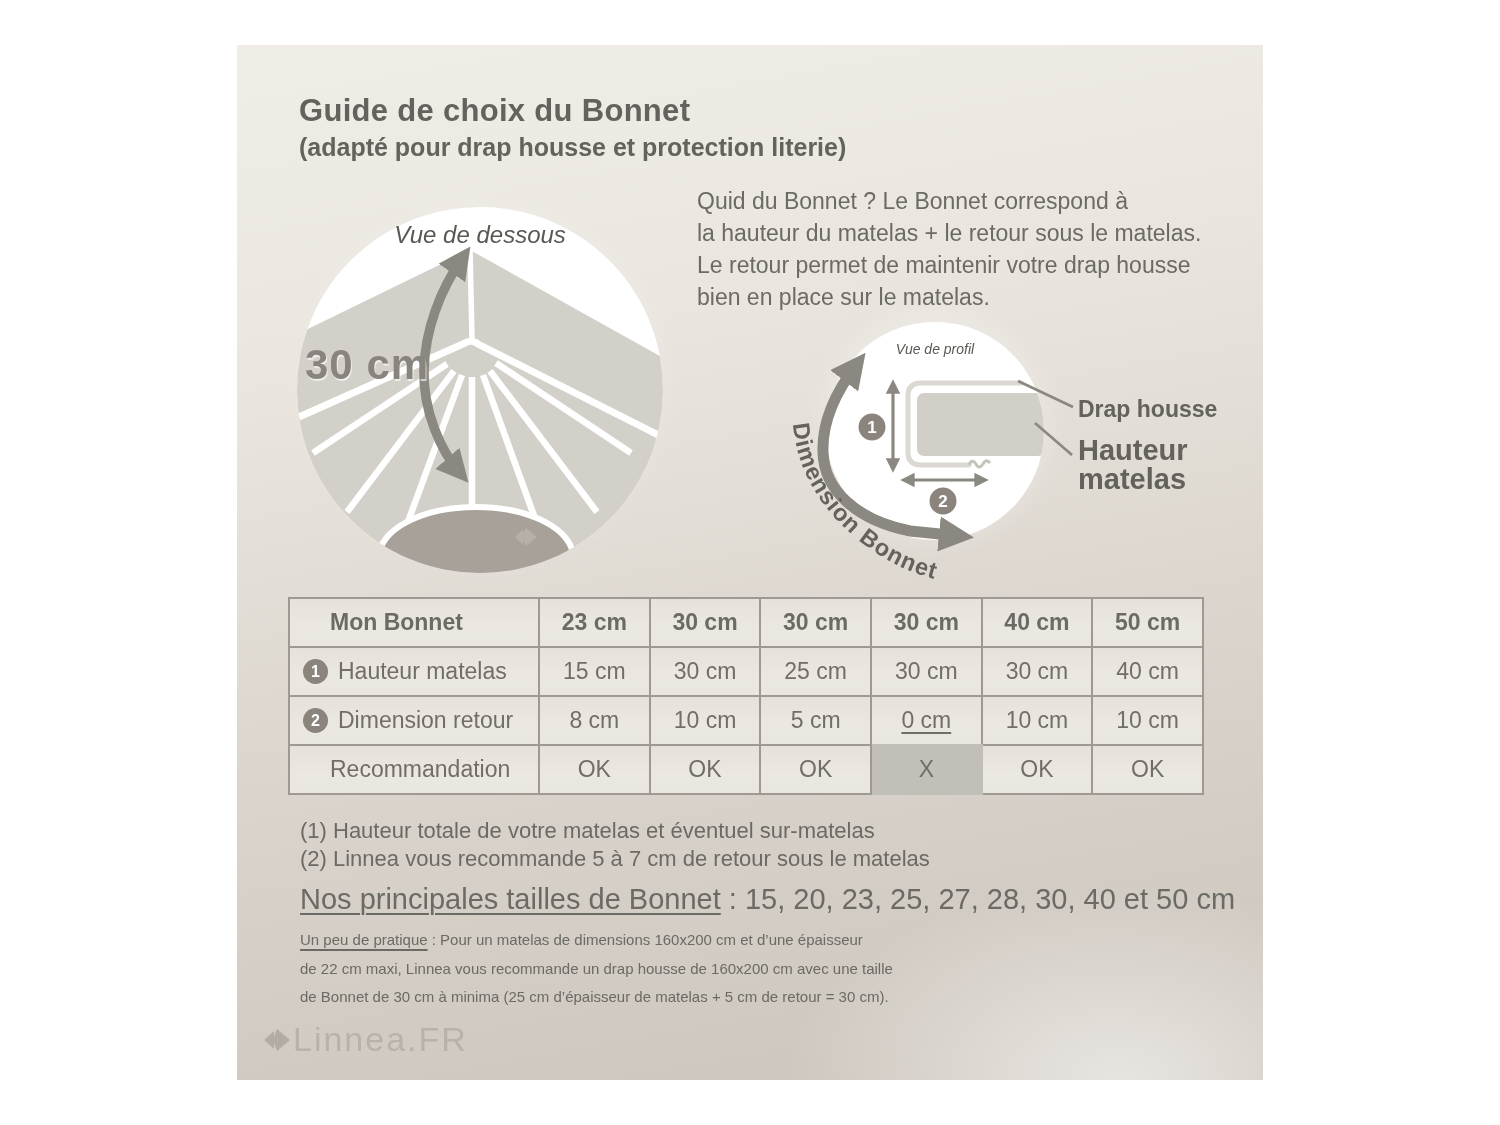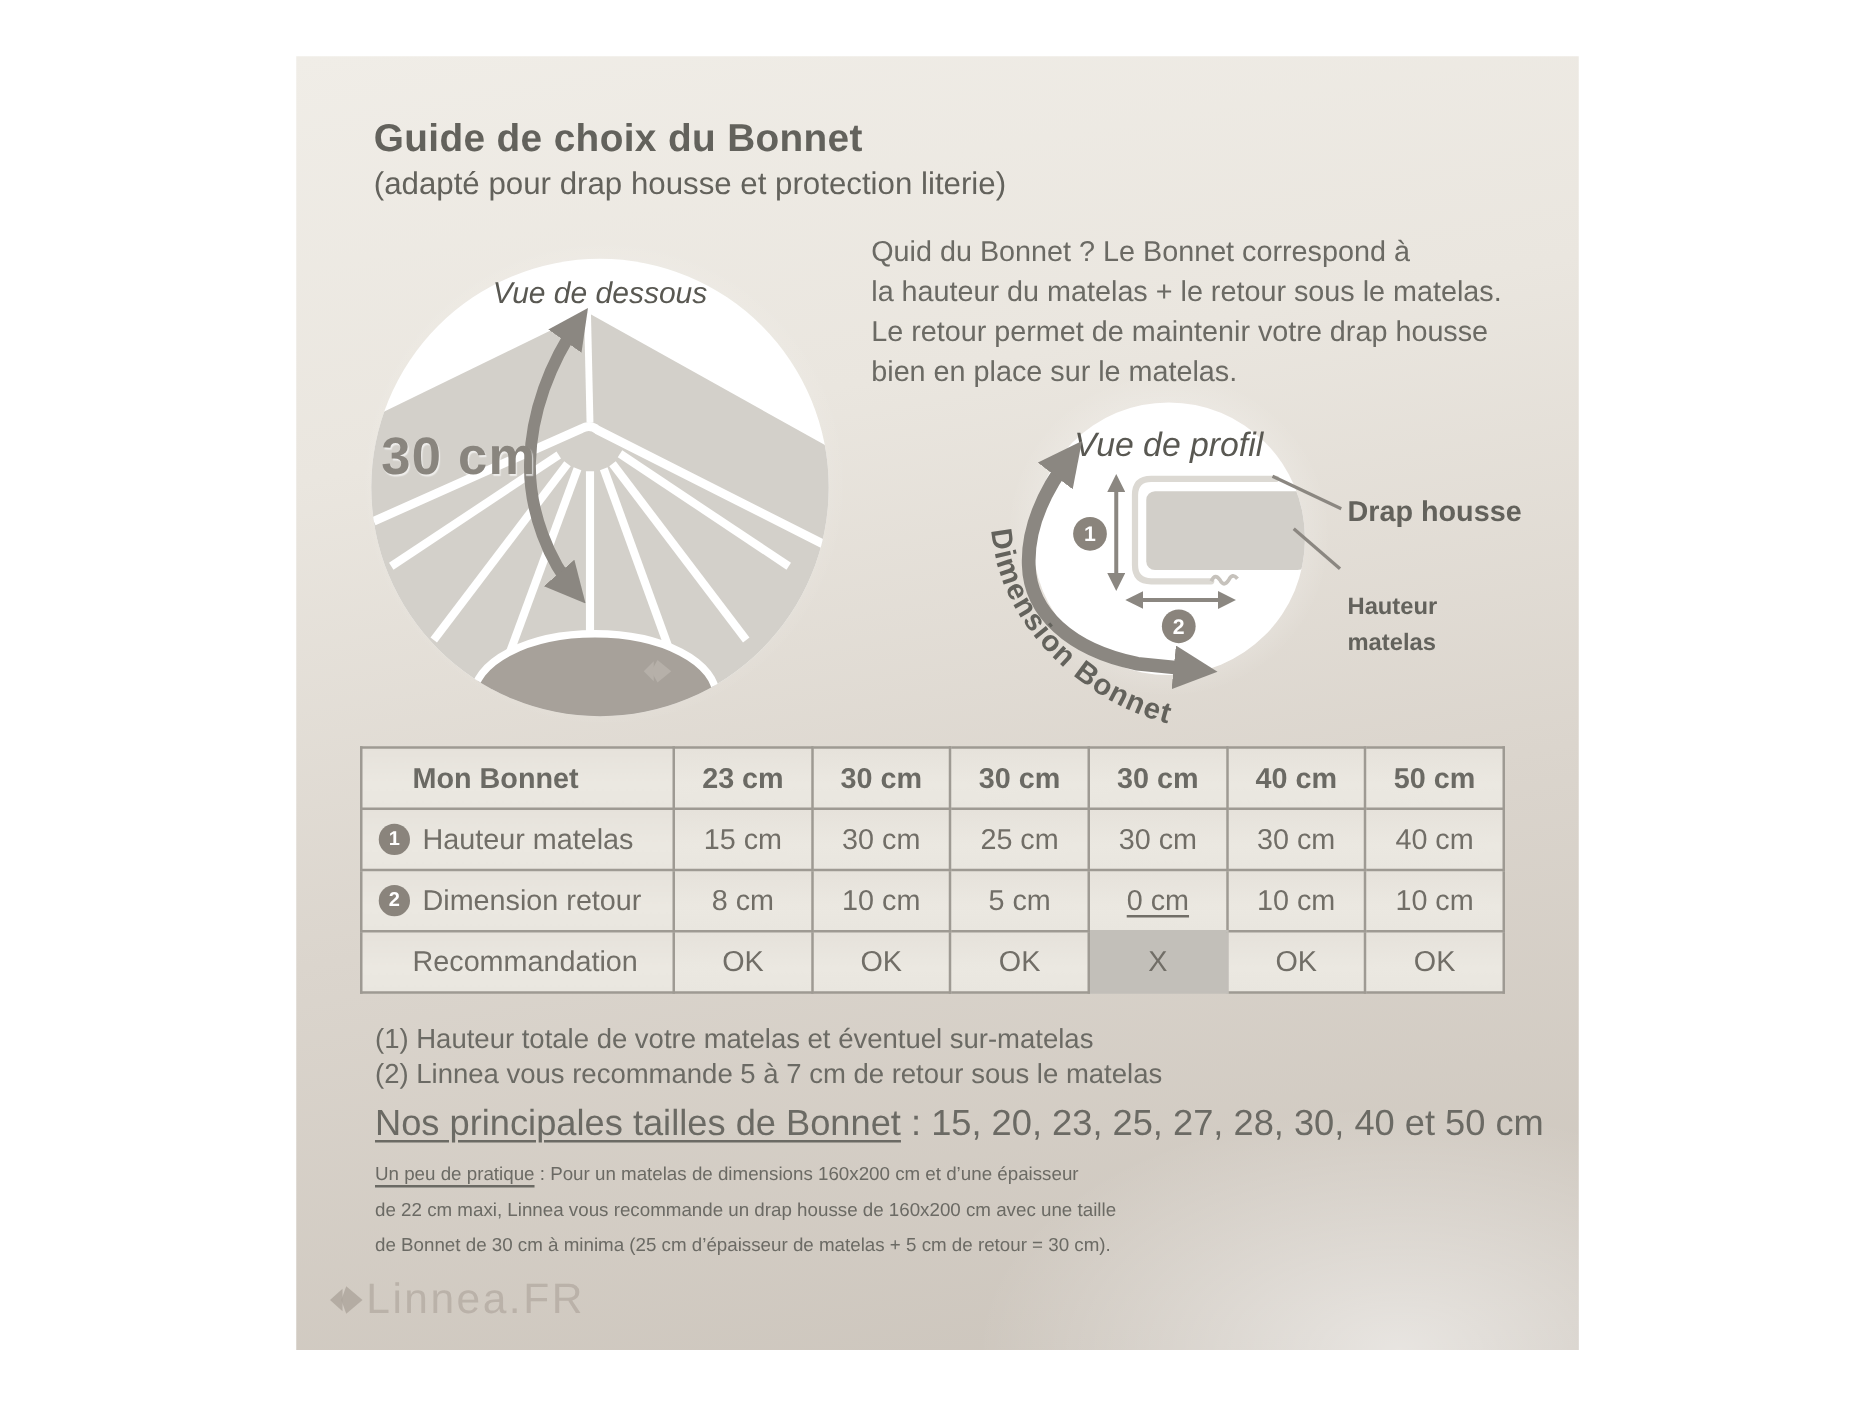--- a/index.html
+++ b/index.html
@@ -6,32 +6,32 @@
   body{width:1500px;height:1125px;position:relative;overflow:hidden;
        font-family:"Liberation Sans",sans-serif;color:#6b6a64;}
   .board{position:absolute;left:237px;top:45px;width:1026px;height:1035px;
     background:
       radial-gradient(circle 270px at 24% 33%, rgba(255,255,255,.95), rgba(255,255,255,0) 72%),
       radial-gradient(circle 180px at 68% 37%, rgba(255,255,255,.9), rgba(255,255,255,0) 72%),
       radial-gradient(ellipse 520px 300px at 86% 100%, rgba(255,255,255,.55), rgba(255,255,255,0) 65%),
       linear-gradient(170deg,#f0ede7 0%,#eae6df 28%,#dbd5cd 60%,#cbc4bb 100%);}
   .abs{position:absolute;}
   .title{left:62px;top:48px;font-size:31px;font-weight:bold;color:#63625c;letter-spacing:.3px;}
-  .subtitle{left:62px;top:88px;font-size:25px;font-weight:normal;color:#63625c;}
+  .subtitle{left:62px;top:88px;font-size:25px;font-weight:bold;color:#63625c;}
   .intro{left:460px;top:140px;font-size:23px;line-height:32px;color:#6b6a64;}
   .circle1{left:58px;top:160px;width:370px;height:370px;}
   .circle2{left:588px;top:276px;width:220px;height:220px;}
   .cap1{left:58px;top:176px;width:370px;text-align:center;font-style:italic;font-size:24px;color:#595852;}
-  .cap2{left:588px;top:296px;width:220px;text-align:center;font-style:italic;font-size:27px;color:#595852;}
+  .cap2{left:588px;top:296px;width:220px;text-align:center;font-style:italic;font-size:14px;color:#595852;}
   .measure30{left:68px;top:296px;font-size:42px;font-weight:bold;color:#89857e;letter-spacing:1px;
              text-shadow:1px 2px 1px rgba(255,255,255,.65);}
   .curveov{left:523px;top:283px;width:240px;height:285px;}
   .ptrs{left:773px;top:325px;width:80px;height:100px;}
   .lab-sheet{left:841px;top:351px;font-size:23px;font-weight:bold;color:#63625c;}
-  .lab-matt{left:841px;top:426px;font-size:19px;font-weight:bold;color:#63625c;line-height:29px;}
+  .lab-matt{left:841px;top:391px;font-size:29px;font-weight:bold;color:#63625c;line-height:29px;}
   .tablewrap{left:51px;top:552px;border-radius:19px;}
   table{border-collapse:collapse;table-layout:fixed;width:916px;}
   col.c0{width:250px;}
   td{border:2px solid #9e9a93;height:45px;font-size:23px;text-align:center;
      background:linear-gradient(180deg,#e6e2db 0%,#ebe8e1 60%,#e9e6df 100%);color:#716e67;}
   td.hdr{font-weight:bold;color:#6b6a64;}
   td.lbl{text-align:left;padding-left:40px;}
   td.lblb{text-align:left;padding:0 0 0 13px;}
   .lrow{display:flex;align-items:center;gap:10px;}
   .badge{width:25px;height:25px;border-radius:50%;background:#8a847c;color:#fff;

